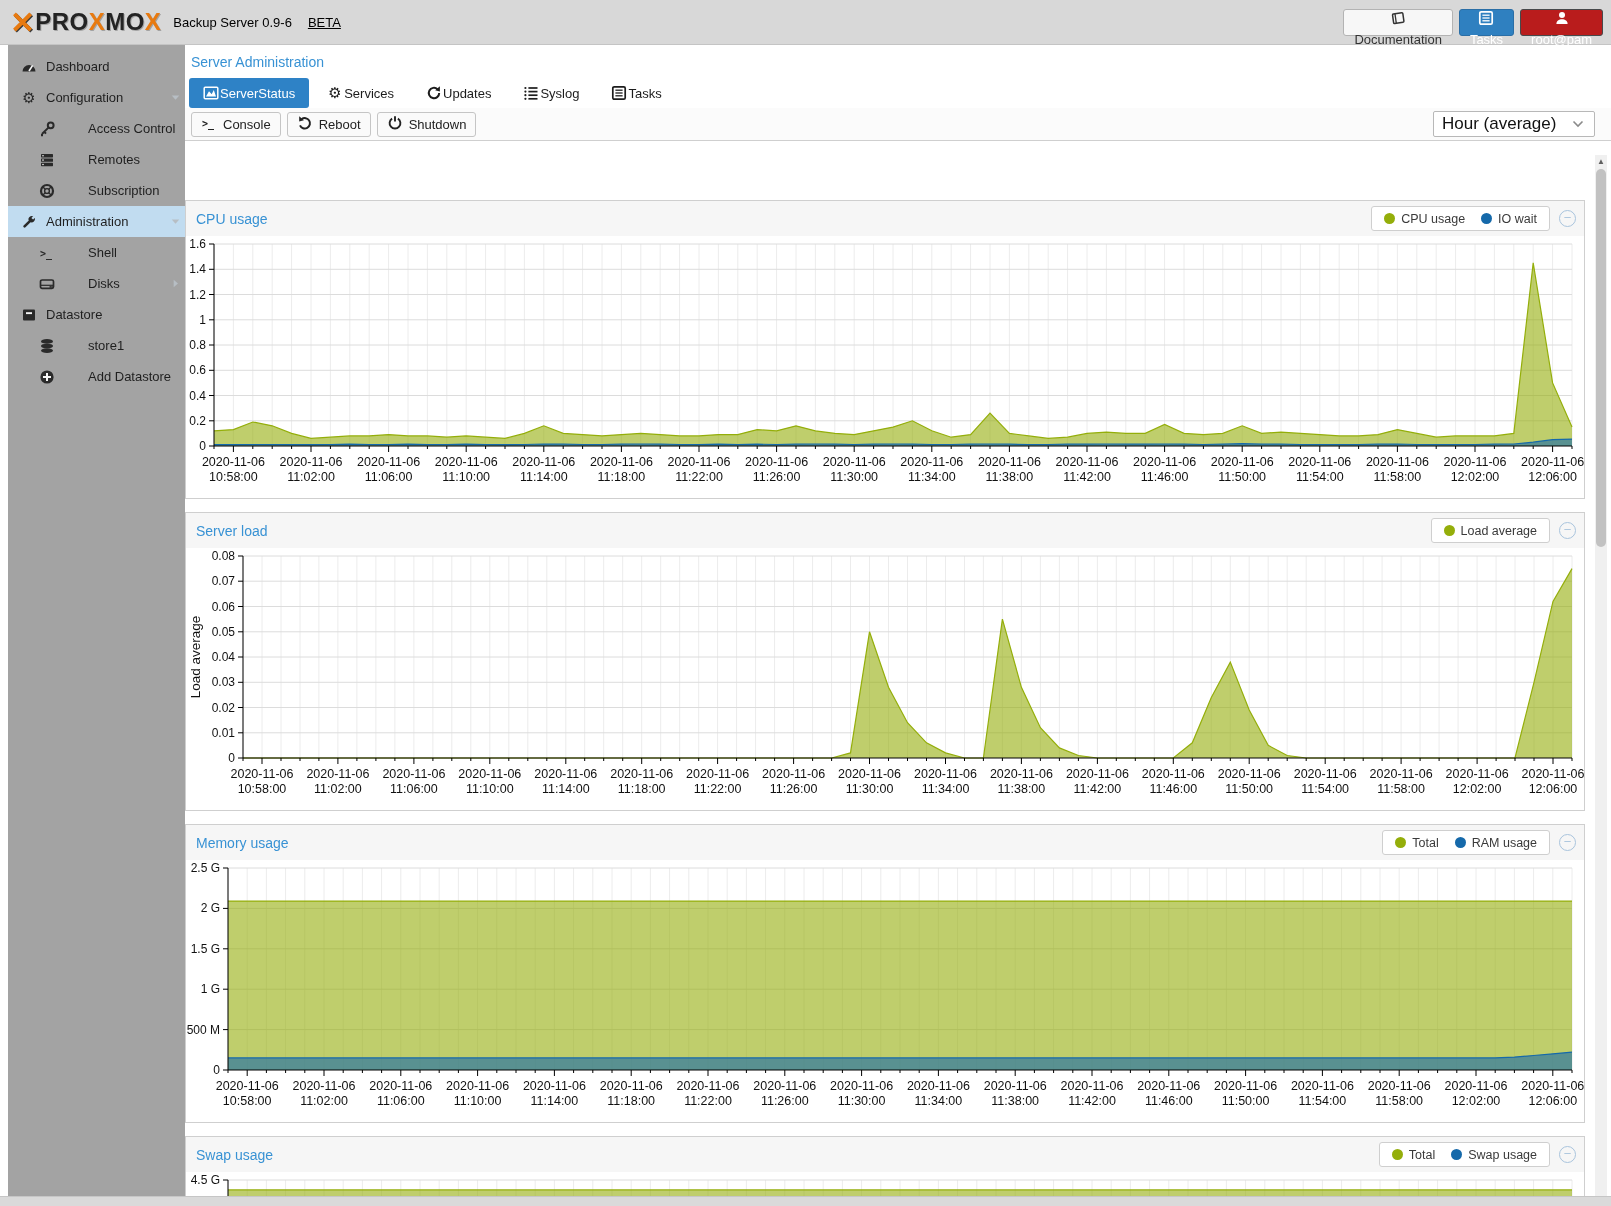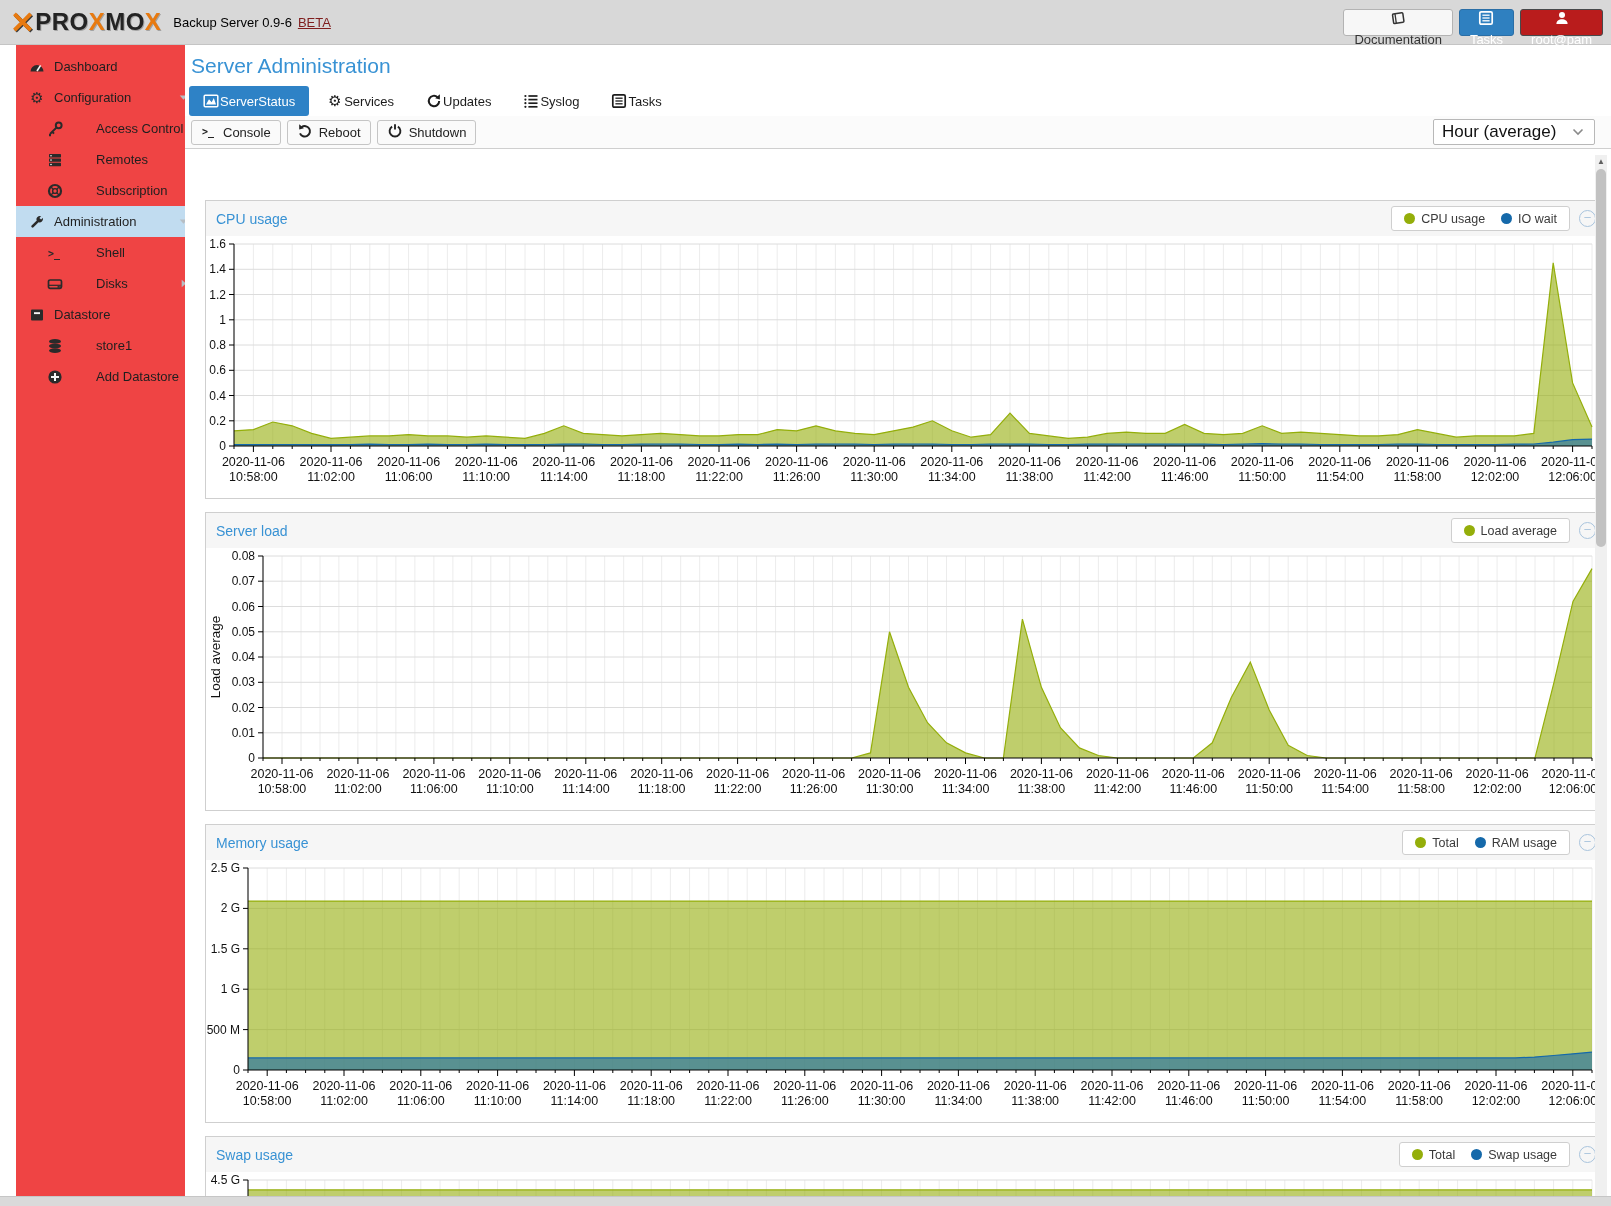--- a/index.html
+++ b/index.html
@@ -8,59 +8,59 @@
   
   .topbar { position:absolute; left:0; top:0; width:1611px; height:45px; background:#d8d8d8;
     border-bottom:1px solid #c4c4c4; display:flex; align-items:center; }
   .logo { display:flex; align-items:center; margin-left:10px; }
   .logo-x { font-size:30px; font-weight:bold; color:#e87a10; margin-right:2px;
     text-shadow:1px 1px 0 #3a3a3a; letter-spacing:-2px;}
   .brand { font-size:24px; font-weight:bold; letter-spacing:0.5px; color:#232323;
     text-shadow:1px 1px 0 rgba(120,120,120,.55); }
   .brand .bx { color:#e87a10; }
   .product { font-size:13px; margin-left:12px; color:#000; }
-  .beta { font-size:13px; margin-left:6px; color:#7f1d1d; text-decoration:underline; cursor:pointer; }
+  .beta { font-size:13px; margin-left:16px; color:#000000; text-decoration:underline; cursor:pointer; }
   .top-right { margin-left:auto; margin-right:8px; display:flex; align-items:center; gap:6px; }
   .hbtn { display:flex; align-items:center; gap:6px; font-size:13px; height:27px;
     padding:0 10px; border-radius:3px; border:1px solid #b3b3b3; background:#f7f7f7; color:#333; cursor:pointer;
     font-family:"Liberation Sans", sans-serif;flex-direction:column;}
   .hbtn.blue { background:#2f80c0; border-color:#2a6ea6; color:#fff; }
   .hbtn.dark { background:#b91c1c; border-color:#47494b; color:#fff; }
   .badge { background:#45494e; color:#fff; border-radius:3px; padding:1px 8px; font-size:12px; font-weight:bold; }
   .hbtn svg { display:block; }
   
-  .sidebar { position:absolute; left:16px; top:45px; width:185px; height:1151px;
-    background:#ef4444; border-right:1px solid #cfcfcf; padding-top:6px; }
+  .sidebar { position:absolute; left:8px; top:45px; width:185px; height:1151px;
+    background:#a3a3a3; border-right:1px solid #cfcfcf; padding-top:6px; }
   .nav-item { height:31px; display:flex; align-items:center; padding-left:12px; font-size:13px;
     color:#1f1f1f; cursor:pointer; position:relative; }
   .nav-item.lvl1 { padding-left:30px;gap:24px; }
   .nav-item.sel { background:#c1dcf0; }
   .nav-ic { width:17px; height:17px; margin-right:9px; display:inline-flex; align-items:center;
     justify-content:center; color:#2a2a2a; flex:none; font-size:14px; }
   .nav-caret { position:absolute; right:10px; color:#b7bec4; display:flex; }
   
   .content { position:absolute; left:185px; top:45px; right:0; bottom:10px; background:#fff; }
-  .page-title { margin:9px 0 0 6px; font-size:21px; color:#3892d4; }
+  .page-title { margin:9px 0 0 6px; font-size:14px; color:#3892d4; }
   .tabbar { display:flex; gap:4px; margin:8px 0 0 4px; }
   .tab { display:flex; align-items:center; gap:1px; font-size:13px; color:#1c1c1c;
     padding:0 14px; height:30px; border-radius:3px; cursor:pointer; }
   .tab.active { background:#2e82c6; color:#fff; }
   .tab svg { display:block; }
   .toolbar { height:33px; border-bottom:1px solid #cfcfcf; display:flex; align-items:center;
     padding-left:6px; gap:6px; position:relative; background:#fbfbfb; }
   .tbtn { display:flex; align-items:center; gap:6px; font-size:13px; color:#222; height:25px;
     padding:0 9px; background:#fafafa; border:1px solid #c5c5c5; border-radius:3px; cursor:pointer;
     font-family:"Liberation Sans", sans-serif;}
   .range-select { position:absolute; right:16px; top:3px; width:162px; height:26px; background:#fff;
     border:1px solid #b8b8b8; border-radius:2px; display:flex; align-items:center; font-size:17px;
     padding:0 8px; color:#111; cursor:pointer; }
   .range-select .chev { margin-left:auto; color:#8a8a8a; display:flex; }
   
   .panels { position:absolute; top:155px; left:0; right:0; bottom:0; }
-  .panel { width:1400px; margin:0 0 13px 20px; border:1px solid #cfcfcf; background:#fff; }
+  .panel { width:1400px; margin:0 0 13px 0; border:1px solid #cfcfcf; background:#fff; }
   .panel-hd { height:35px; background:#f6f6f6; position:relative; display:flex; align-items:center; }
   .panel-title { font-size:14px; color:#3892d4; margin-left:10px; }
   .legend { position:absolute; right:34px; top:5px; height:25px; background:#fff;
     border:1px solid #cfcfcf; border-radius:3px; display:flex; align-items:center; padding:0 4px; }
   .legend-item { display:flex; align-items:center; gap:6px; font-size:12.5px; color:#3a3a3a; padding:0 8px; }
   .ldot { width:11px; height:11px; border-radius:50%; display:inline-block; }
   .collapse-btn { position:absolute; right:8px; top:9px; width:17px; height:17px; border-radius:50%;
     border:1px solid #a9c4dd; color:#a9c4dd; font-size:13px; line-height:14px; text-align:center; cursor:pointer; }
   .chartbox { width:1398px; height:258px; }
   

